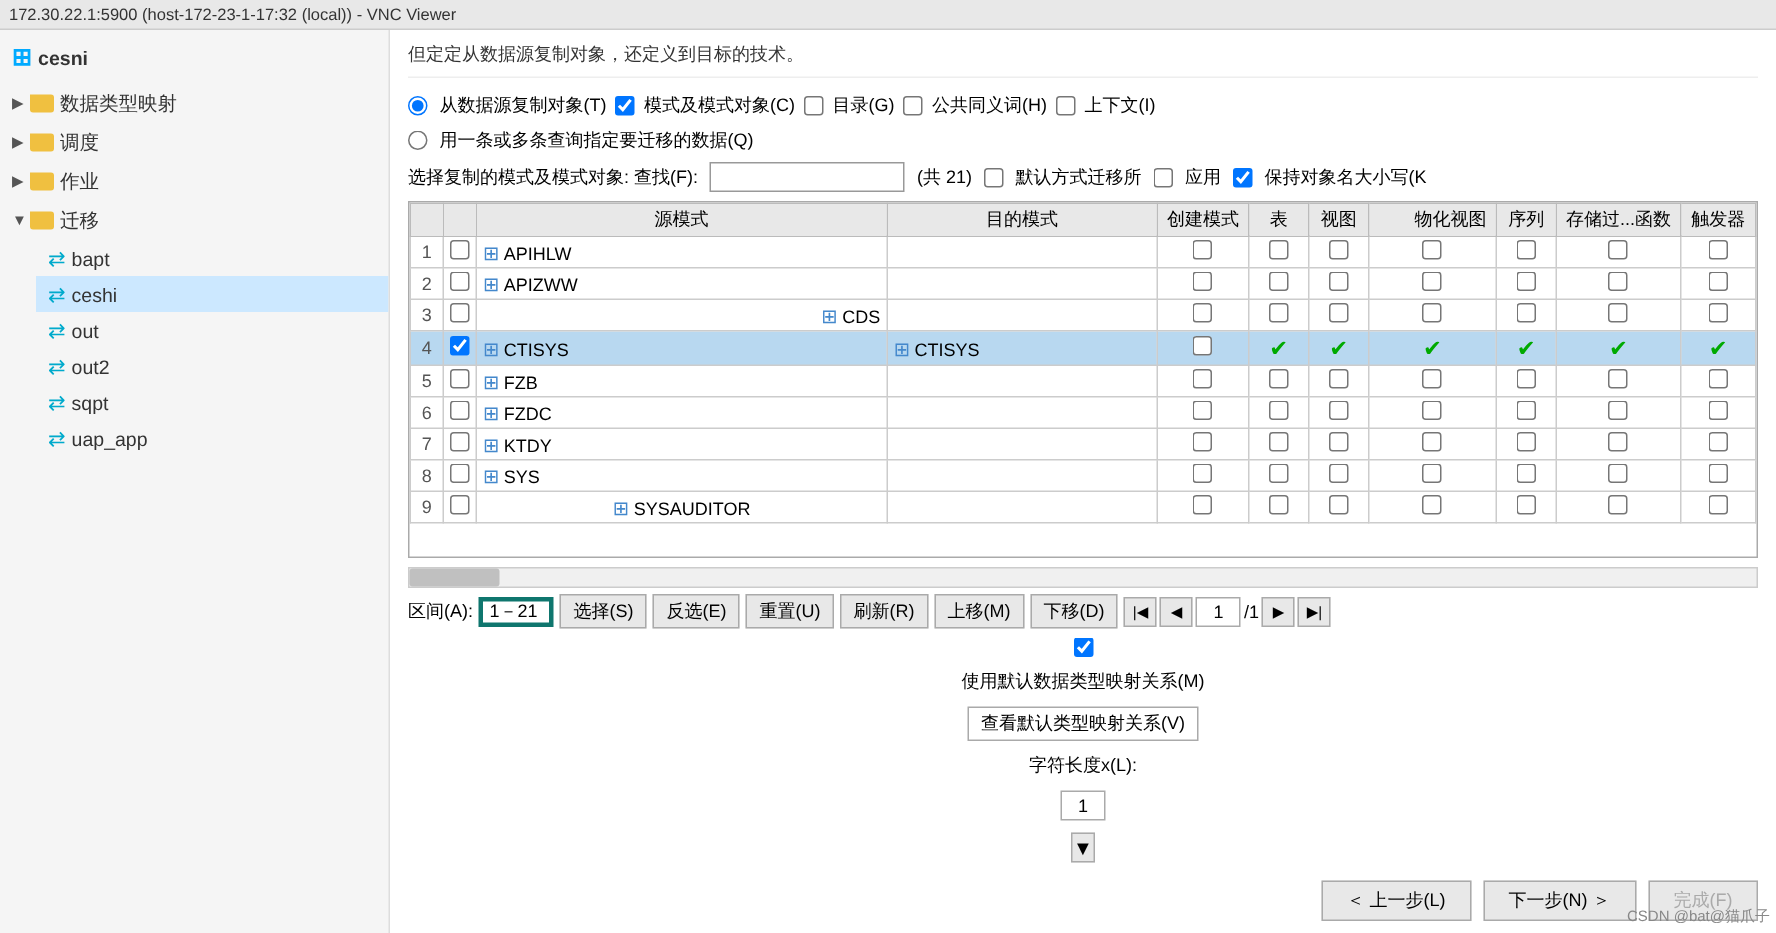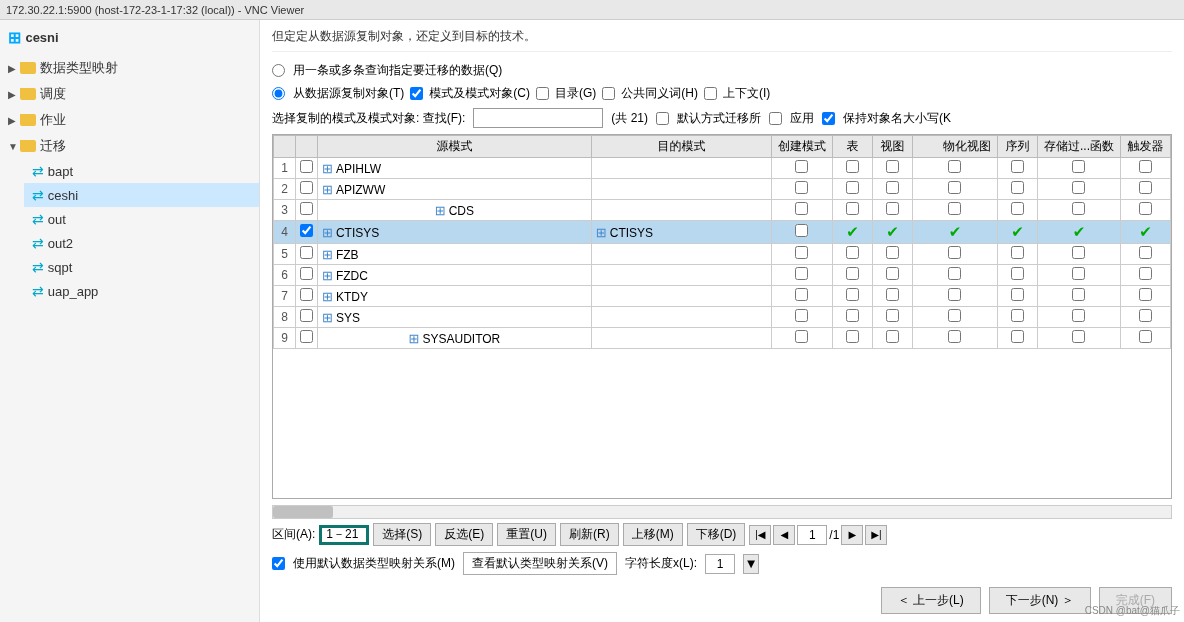--- a/index.html
+++ b/index.html
@@ -43,21 +43,21 @@
     input[type=checkbox] { width: 13px; height: 13px; cursor: pointer; }
     
     
     .bottom-toolbar { display: flex; align-items: center; gap: 4px; margin-bottom: 6px; flex-wrap: wrap; font-size: 12px; }
     .toolbar-btn { background: #e8e8e8; border: 1px solid #aaa; padding: 2px 8px; cursor: pointer; font-size: 12px; font-family: inherit; }
     .range-input { border: 3px solid #0f766e; padding: 1px 4px; font-size: 12px; width: 50px; height: 20px; }
     .page-nav { display: flex; align-items: center; gap: 2px; }
     .page-nav-btn { background: #e8e8e8; border: 1px solid #aaa; width: 22px; height: 20px; cursor: pointer; font-size: 10px; display: flex; align-items: center; justify-content: center; }
     .page-input { border: 1px solid #aaa; width: 30px; height: 20px; text-align: center; font-size: 12px; }
     
-    .bottom-options { display: flex; align-items: center; gap: 8px; font-size: 12px; margin-bottom: 8px; }
+    .bottom-options { display: flex; align-items: center; gap: 8px; font-size: 12px; margin-bottom: 8px; flex-direction: column; }
     .option-btn { background: white; border: 1px solid #aaa; padding: 2px 8px; cursor: pointer; font-size: 12px; font-family: inherit; }
     .char-length-input { border: 1px solid #aaa; width: 30px; height: 20px; font-size: 12px; text-align: center; }
     .dropdown-arrow { background: #e8e8e8; border: 1px solid #aaa; width: 16px; height: 20px; cursor: pointer; display: flex; align-items: center; justify-content: center; }
     
     .action-buttons { display: flex; justify-content: flex-end; gap: 8px; padding-top: 4px; }
     .action-btn { background: #e8e8e8; border: 1px solid #aaa; padding: 4px 16px; cursor: pointer; font-size: 12px; font-family: inherit; }
     .action-btn.disabled { color: #aaa; cursor: default; }
     
     .watermark { position: fixed; bottom: 4px; right: 4px; font-size: 10px; color: #888; }
   </style>
@@ -137,39 +137,39 @@
       </div>
     </div>
 
     <div class="content">
 
       <div class="description-text">
         <span>但定定从数据源复制对象，还定义到目标的技术。</span>
       </div>
 
       <div class="radio-group">
+        <input type="radio" name="copyMode" checked="" style="">
+        <span>从数据源复制对象(T)</span>
+
+        <input type="checkbox" checked="" style="">
+        <span>模式及模式对象(C)</span>
+
+        <input type="checkbox" style="">
+        <span>目录(G)</span>
+
+        <input type="checkbox" style="">
+        <span>公共同义词(H)</span>
+
+        <input type="checkbox" style="">
+        <span>上下文(I)</span>
+      </div>
+
+      <div class="radio-group">
         <input type="radio" name="copyMode" style="">
         <span>用一条或多条查询指定要迁移的数据(Q)</span>
-      </div>
-
-      <div class="radio-group">
-        <input type="radio" name="copyMode" checked="" style="">
-        <span>从数据源复制对象(T)</span>
-
-        <input type="checkbox" checked="" style="">
-        <span>模式及模式对象(C)</span>
-
-        <input type="checkbox" style="">
-        <span>目录(G)</span>
-
-        <input type="checkbox" style="">
-        <span>公共同义词(H)</span>
-
-        <input type="checkbox" style="">
-        <span>上下文(I)</span>
       </div>
 
       <div class="search-row">
         <span>选择复制的模式及模式对象: 查找(F):</span>
         <input type="text" style="">
         <span>(共 21)</span>
 
         <input type="checkbox" style="">
         <span>默认方式迁移所</span>
 
@@ -223,21 +223,21 @@
               <td><input type="checkbox" style=""></td>
               <td><input type="checkbox" style=""></td>
               <td><input type="checkbox" style=""></td>
               <td><input type="checkbox" style=""></td>
               <td><input type="checkbox" style=""></td>
             </tr>
 
             <tr>
               <td class="row-num">3</td>
               <td><input type="checkbox" style=""></td>
-              <td style="text-align:center;margin-top:42px;"><span style="color:#4488cc;font-size:13px;margin-right:3px;">⊞</span><span>CDS</span></td>
+              <td style="text-align:right;margin-top:42px;"><span style="color:#4488cc;font-size:13px;margin-right:3px;">⊞</span><span>CDS</span></td>
               <td></td>
               <td><input type="checkbox" style=""></td>
               <td><input type="checkbox" style=""></td>
               <td><input type="checkbox" style=""></td>
               <td><input type="checkbox" style=""></td>
               <td><input type="checkbox" style=""></td>
               <td><input type="checkbox" style=""></td>
               <td><input type="checkbox" style=""></td>
             </tr>
 

